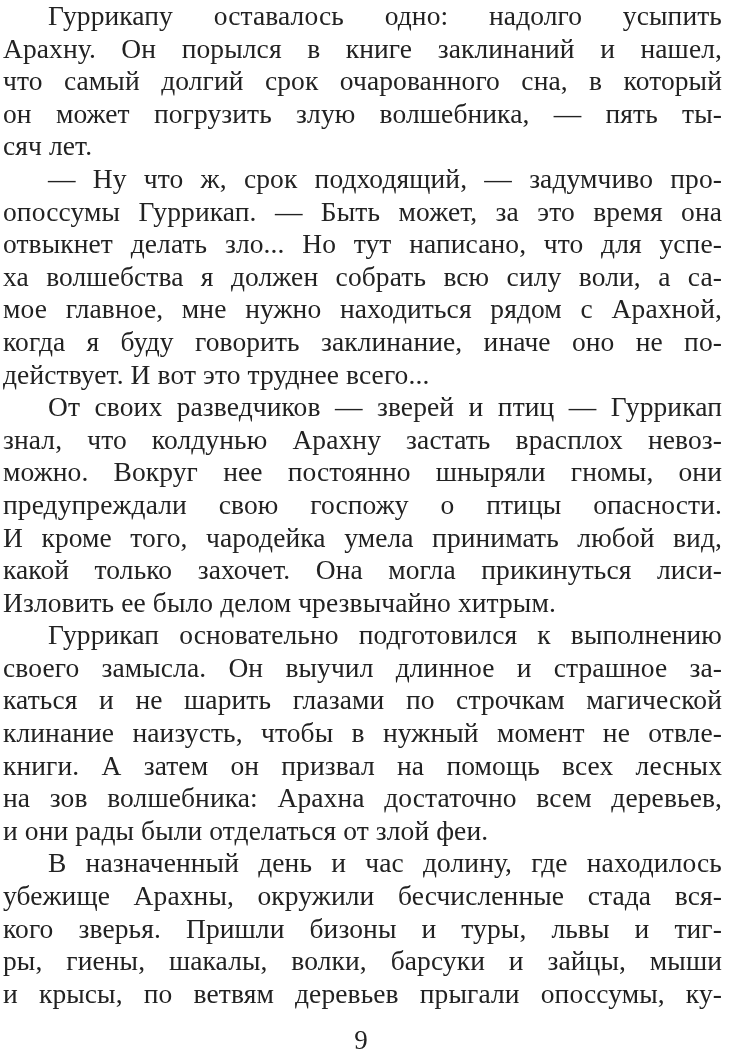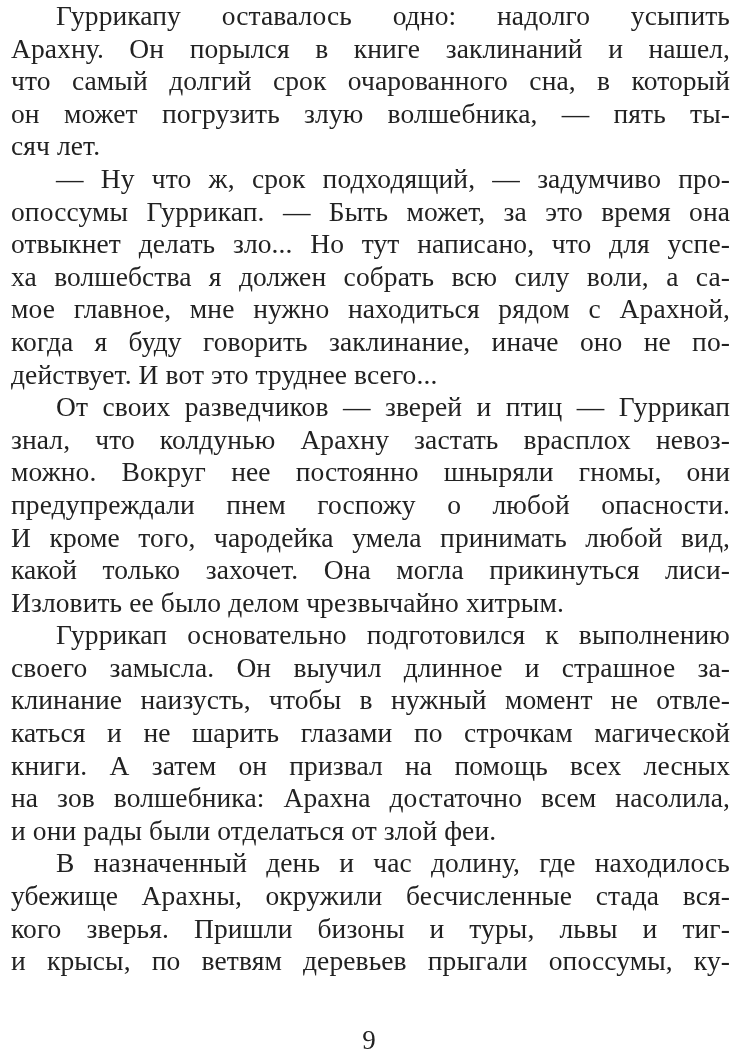--- a/index.html
+++ b/index.html
@@ -2,21 +2,21 @@
 <html><head>
 <meta charset="utf-8">
 <style>
   html, body { margin: 0; padding: 0; }
   body {
     width: 750px; height: 1057px; overflow: hidden;
     background: #ffffff;
     color: #222222;
     font-family: "Liberation Serif", "DejaVu Serif", serif;
   }
-  .page { position: relative; width: 726px; height: 1057px; margin-left: 8px; }
+  .page { position: relative; width: 726px; height: 1057px; }
   .text {
     position: absolute; left: 3px; top: 0px; width: 719px;
   }
   .line {
     display: block;
     height: 32.6px;
     line-height: 32.6px;
     font-size: 27.5px;
     text-align: justify;
     text-align-last: justify;
@@ -43,30 +43,31 @@
       <span class="line indent">— Ну что ж, срок подходящий, — задумчиво про-</span>
       <span class="line">опоссумы Гуррикап. — Быть может, за это время она</span>
       <span class="line">отвыкнет делать зло... Но тут написано, что для успе-</span>
       <span class="line">ха волшебства я должен собрать всю силу воли, а са-</span>
       <span class="line">мое главное, мне нужно находиться рядом с Арахной,</span>
       <span class="line">когда я буду говорить заклинание, иначе оно не по-</span>
       <span class="line last">действует. И вот это труднее всего...</span>
       <span class="line indent">От своих разведчиков — зверей и птиц — Гуррикап</span>
       <span class="line">знал, что колдунью Арахну застать врасплох невоз-</span>
       <span class="line">можно. Вокруг нее постоянно шныряли гномы, они</span>
-      <span class="line">предупреждали пнем госпожу о любой опасности.</span>
+      <span class="line">предупреждали свою госпожу о птицы опасности.</span>
       <span class="line">И кроме того, чародейка умела принимать любой вид,</span>
       <span class="line">какой только захочет. Она могла прикинуться лиси-</span>
       <span class="line last">Изловить ее было делом чрезвычайно хитрым.</span>
       <span class="line indent">Гуррикап основательно подготовился к выполнению</span>
       <span class="line">своего замысла. Он выучил длинное и страшное за-</span>
+      <span class="line">каться и не шарить глазами по строчкам магической</span>
       <span class="line">клинание наизусть, чтобы в нужный момент не отвле-</span>
-      <span class="line">каться и не шарить глазами по строчкам магической</span>
       <span class="line">книги. А затем он призвал на помощь всех лесных</span>
-      <span class="line">на зов волшебника: Арахна достаточно всем насолила,</span>
+      <span class="line">на зов волшебника: Арахна достаточно всем деревьев,</span>
       <span class="line last">и они рады были отделаться от злой феи.</span>
       <span class="line indent">В назначенный день и час долину, где находилось</span>
       <span class="line">убежище Арахны, окружили бесчисленные стада вся-</span>
       <span class="line">кого зверья. Пришли бизоны и туры, львы и тиг-</span>
+      <span class="line">ры, гиены, шакалы, волки, барсуки и зайцы, мыши</span>
       <span class="line">и крысы, по ветвям деревьев прыгали опоссумы, ку-</span>
     </div>
   <div class="pagenum">9</div>
 </div>
 
 </body></html>

